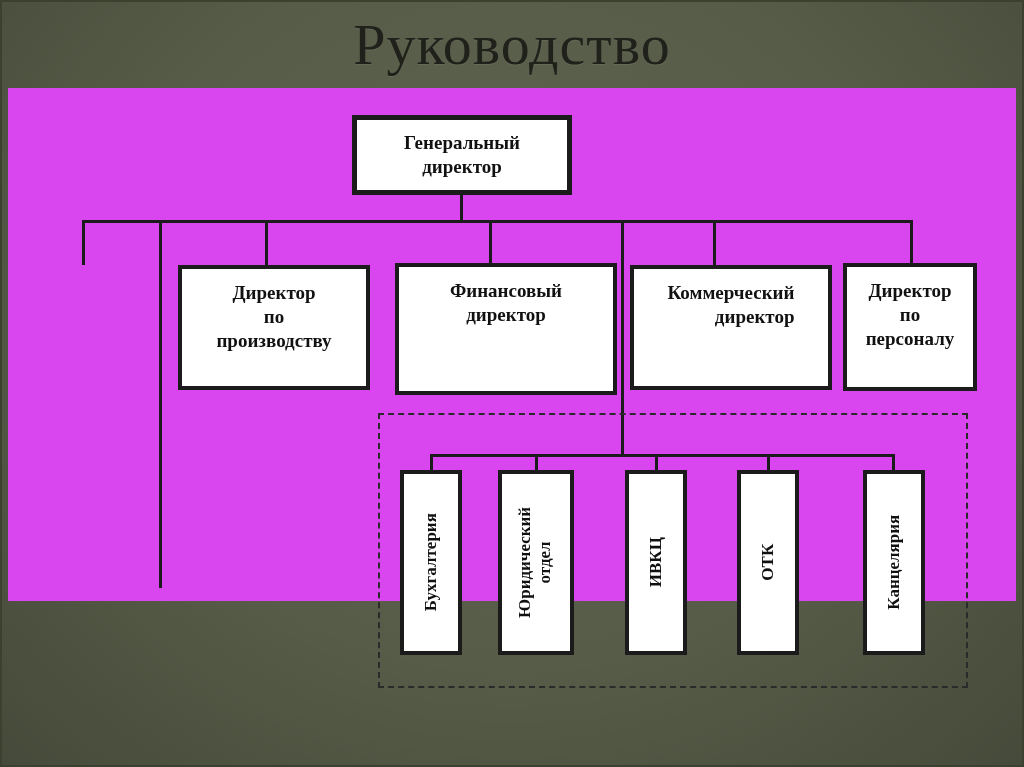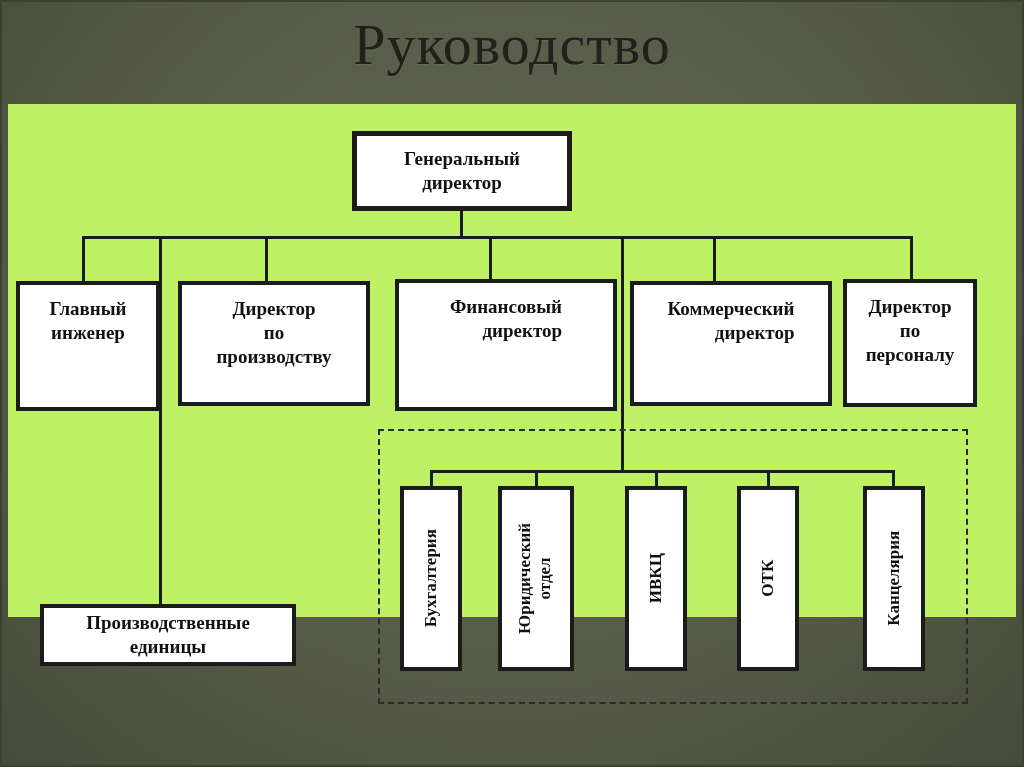--- a/index.html
+++ b/index.html
@@ -12,22 +12,22 @@
     box-shadow: inset 0 0 0 2px #3c402f;
     font-family: "Liberation Serif", serif;
   }
   .slide-title {
     position: absolute; left: 0; top: 8px; width: 100%; height: 74px;
     text-align: center; line-height: 74px;
     font-size: 58px; color: #20211a; letter-spacing: 1px;
     text-shadow: 0 1px 1px rgba(255,255,255,0.08);
   }
   .canvas {
-    position: absolute; left: 8px; top: 104px; width: 1008px; height: 513px;
-    background: #bef264;
+    position: absolute; left: 8px; top: 88px; width: 1008px; height: 513px;
+    background: #d946ef;
   }
   .line { position: absolute; background: #1b1b1b; }
   .node {
     position: absolute; background: #ffffff;
     border: 4px solid #1b1b1b; box-sizing: border-box;
     display: flex; align-items: center; justify-content: center;
     text-align: center; font-weight: bold; font-size: 19px;
     color: #111; line-height: 1.25;
   }
   .node span { white-space: pre-line; }
@@ -71,47 +71,39 @@
   <div class="line" style="left:759px; top:366px; width:3px; height:16px;"></div>
   <div class="line" style="left:884px; top:366px; width:3px; height:16px;"></div>
 
   <div class="dashed" style="left:370px; top:325px; width:590px; height:275px;"></div>
 
   <div class="node root" style="left:344px; top:27px; width:220px; height:80px;">
     <span>Генеральный
 директор</span>
   </div>
 
-  <div class="node top-align" style="left:8px; top:177px; width:144px; height:130px;">
-    <span>Главный
-инженер</span>
-  </div>
   <div class="node top-align" style="left:170px; top:177px; width:192px; height:125px;">
     <span>Директор
 по
 производству</span>
   </div>
-  <div class="node top-align" style="left:387px; top:175px; width:222px; height:132px;text-align:right;">
+  <div class="node top-align" style="left:387px; top:175px; width:222px; height:132px;">
     <span>Финансовый
 директор</span>
   </div>
   <div class="node top-align" style="left:622px; top:177px; width:202px; height:125px;text-align:right;">
     <span>Коммерческий
 директор</span>
   </div>
   <div class="node top-align" style="left:835px; top:175px; width:134px; height:128px;">
     <span>Директор
 по
 персоналу</span>
   </div>
 
-  <div class="node" style="left:32px; top:500px; width:256px; height:62px;">
-    <span>Производственные
-единицы</span>
-  </div>
 
   <div class="vnode" style="left:392px; top:382px; width:62px; height:185px;">
     <span>Бухгалтерия</span>
   </div>
   <div class="vnode" style="left:490px; top:382px; width:76px; height:185px;">
     <span>Юридический
 отдел</span>
   </div>
   <div class="vnode" style="left:617px; top:382px; width:62px; height:185px;">
     <span>ИВКЦ</span>

